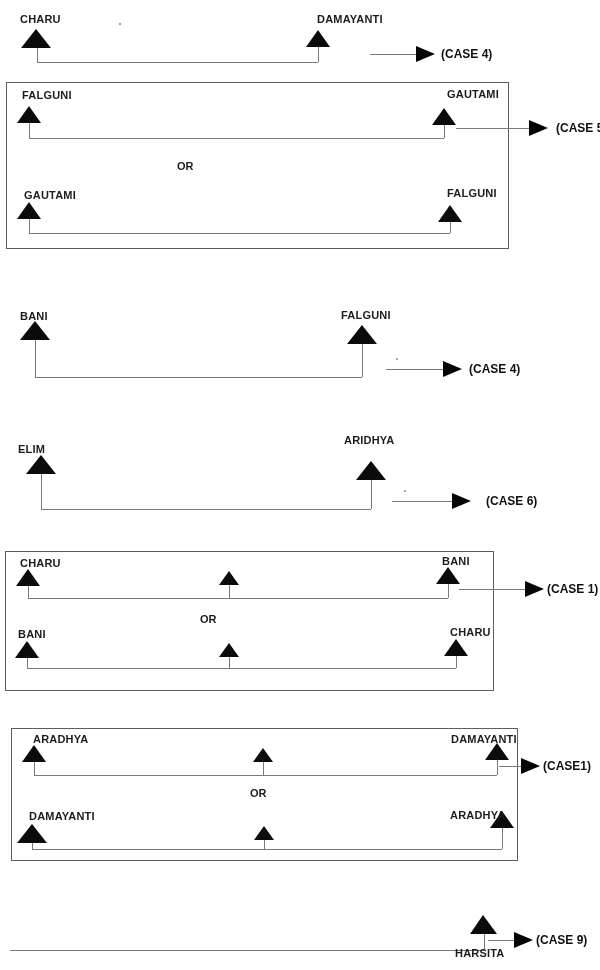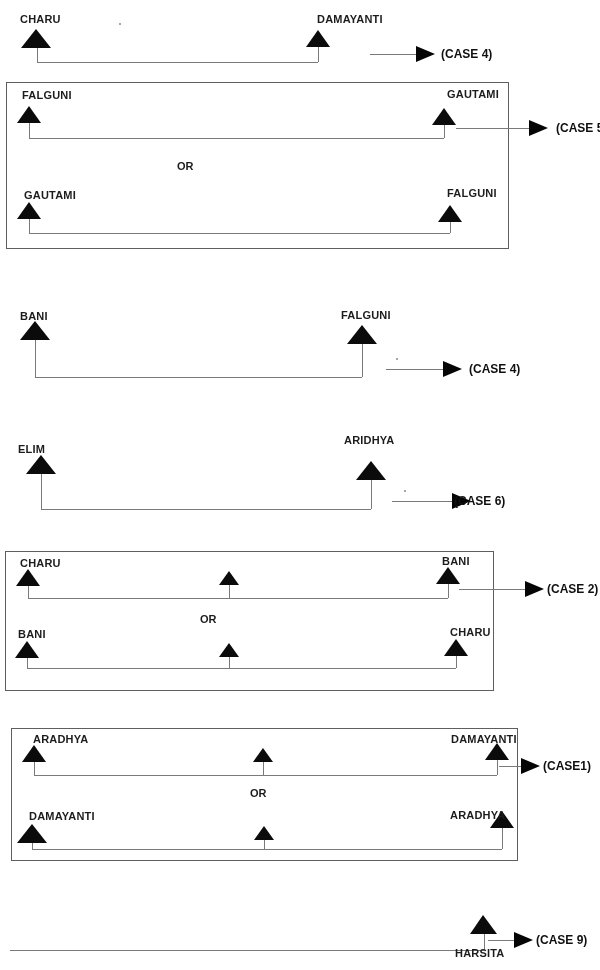--- a/index.html
+++ b/index.html
@@ -81,39 +81,39 @@
   <div>
     <span class="lbl" style="left:18px;top:443px">ELIM</span>
     <div class="tri lg" style="left:26px;top:455px"></div>
     <div class="vl" style="left:41px;top:474px;height:35px"></div>
     <div class="hl" style="left:41px;top:509px;width:330px"></div>
     <div class="vl" style="left:371px;top:480px;height:29px"></div>
     <div class="tri lg" style="left:356px;top:461px"></div>
     <span class="lbl" style="left:344px;top:434px">ARIDHYA</span>
     <div class="hl" style="left:392px;top:501px;width:60px"></div>
     <div class="ah" style="left:452px;top:493px"></div>
-    <span class="case" style="left:454px;top:494px">(CASE 6)</span>
+    <span class="case" style="left:486px;top:494px">(CASE 6)</span>
     <div class="sp" style="left:404px;top:490px"></div>
   </div>
 
   <div>
     <div class="bx" style="left:5px;top:551px;width:487px;height:138px"></div>
 
     <span class="lbl" style="left:20px;top:557px">CHARU</span>
     <div class="tri" style="left:16px;top:569px"></div>
     <div class="vl" style="left:28px;top:586px;height:12px"></div>
     <div class="hl" style="left:28px;top:598px;width:420px"></div>
     <div class="tri sm" style="left:219px;top:571px"></div>
     <div class="vl" style="left:229px;top:585px;height:13px"></div>
     <div class="vl" style="left:448px;top:584px;height:14px"></div>
     <div class="tri" style="left:436px;top:567px"></div>
     <span class="lbl" style="left:442px;top:555px">BANI</span>
     <div class="hl" style="left:459px;top:589px;width:66px"></div>
     <div class="ah" style="left:525px;top:581px"></div>
-    <span class="case" style="left:547px;top:582px">(CASE 2)</span>
+    <span class="case" style="left:547px;top:582px">(CASE 1)</span>
     <span class="or" style="left:200px;top:613px">OR</span>
 
     <span class="lbl" style="left:18px;top:628px">BANI</span>
     <div class="tri" style="left:15px;top:641px"></div>
     <div class="vl" style="left:27px;top:658px;height:10px"></div>
     <div class="hl" style="left:27px;top:668px;width:429px"></div>
     <div class="tri sm" style="left:219px;top:643px"></div>
     <div class="vl" style="left:229px;top:657px;height:11px"></div>
     <div class="vl" style="left:456px;top:656px;height:12px"></div>
     <div class="tri" style="left:444px;top:639px"></div>

